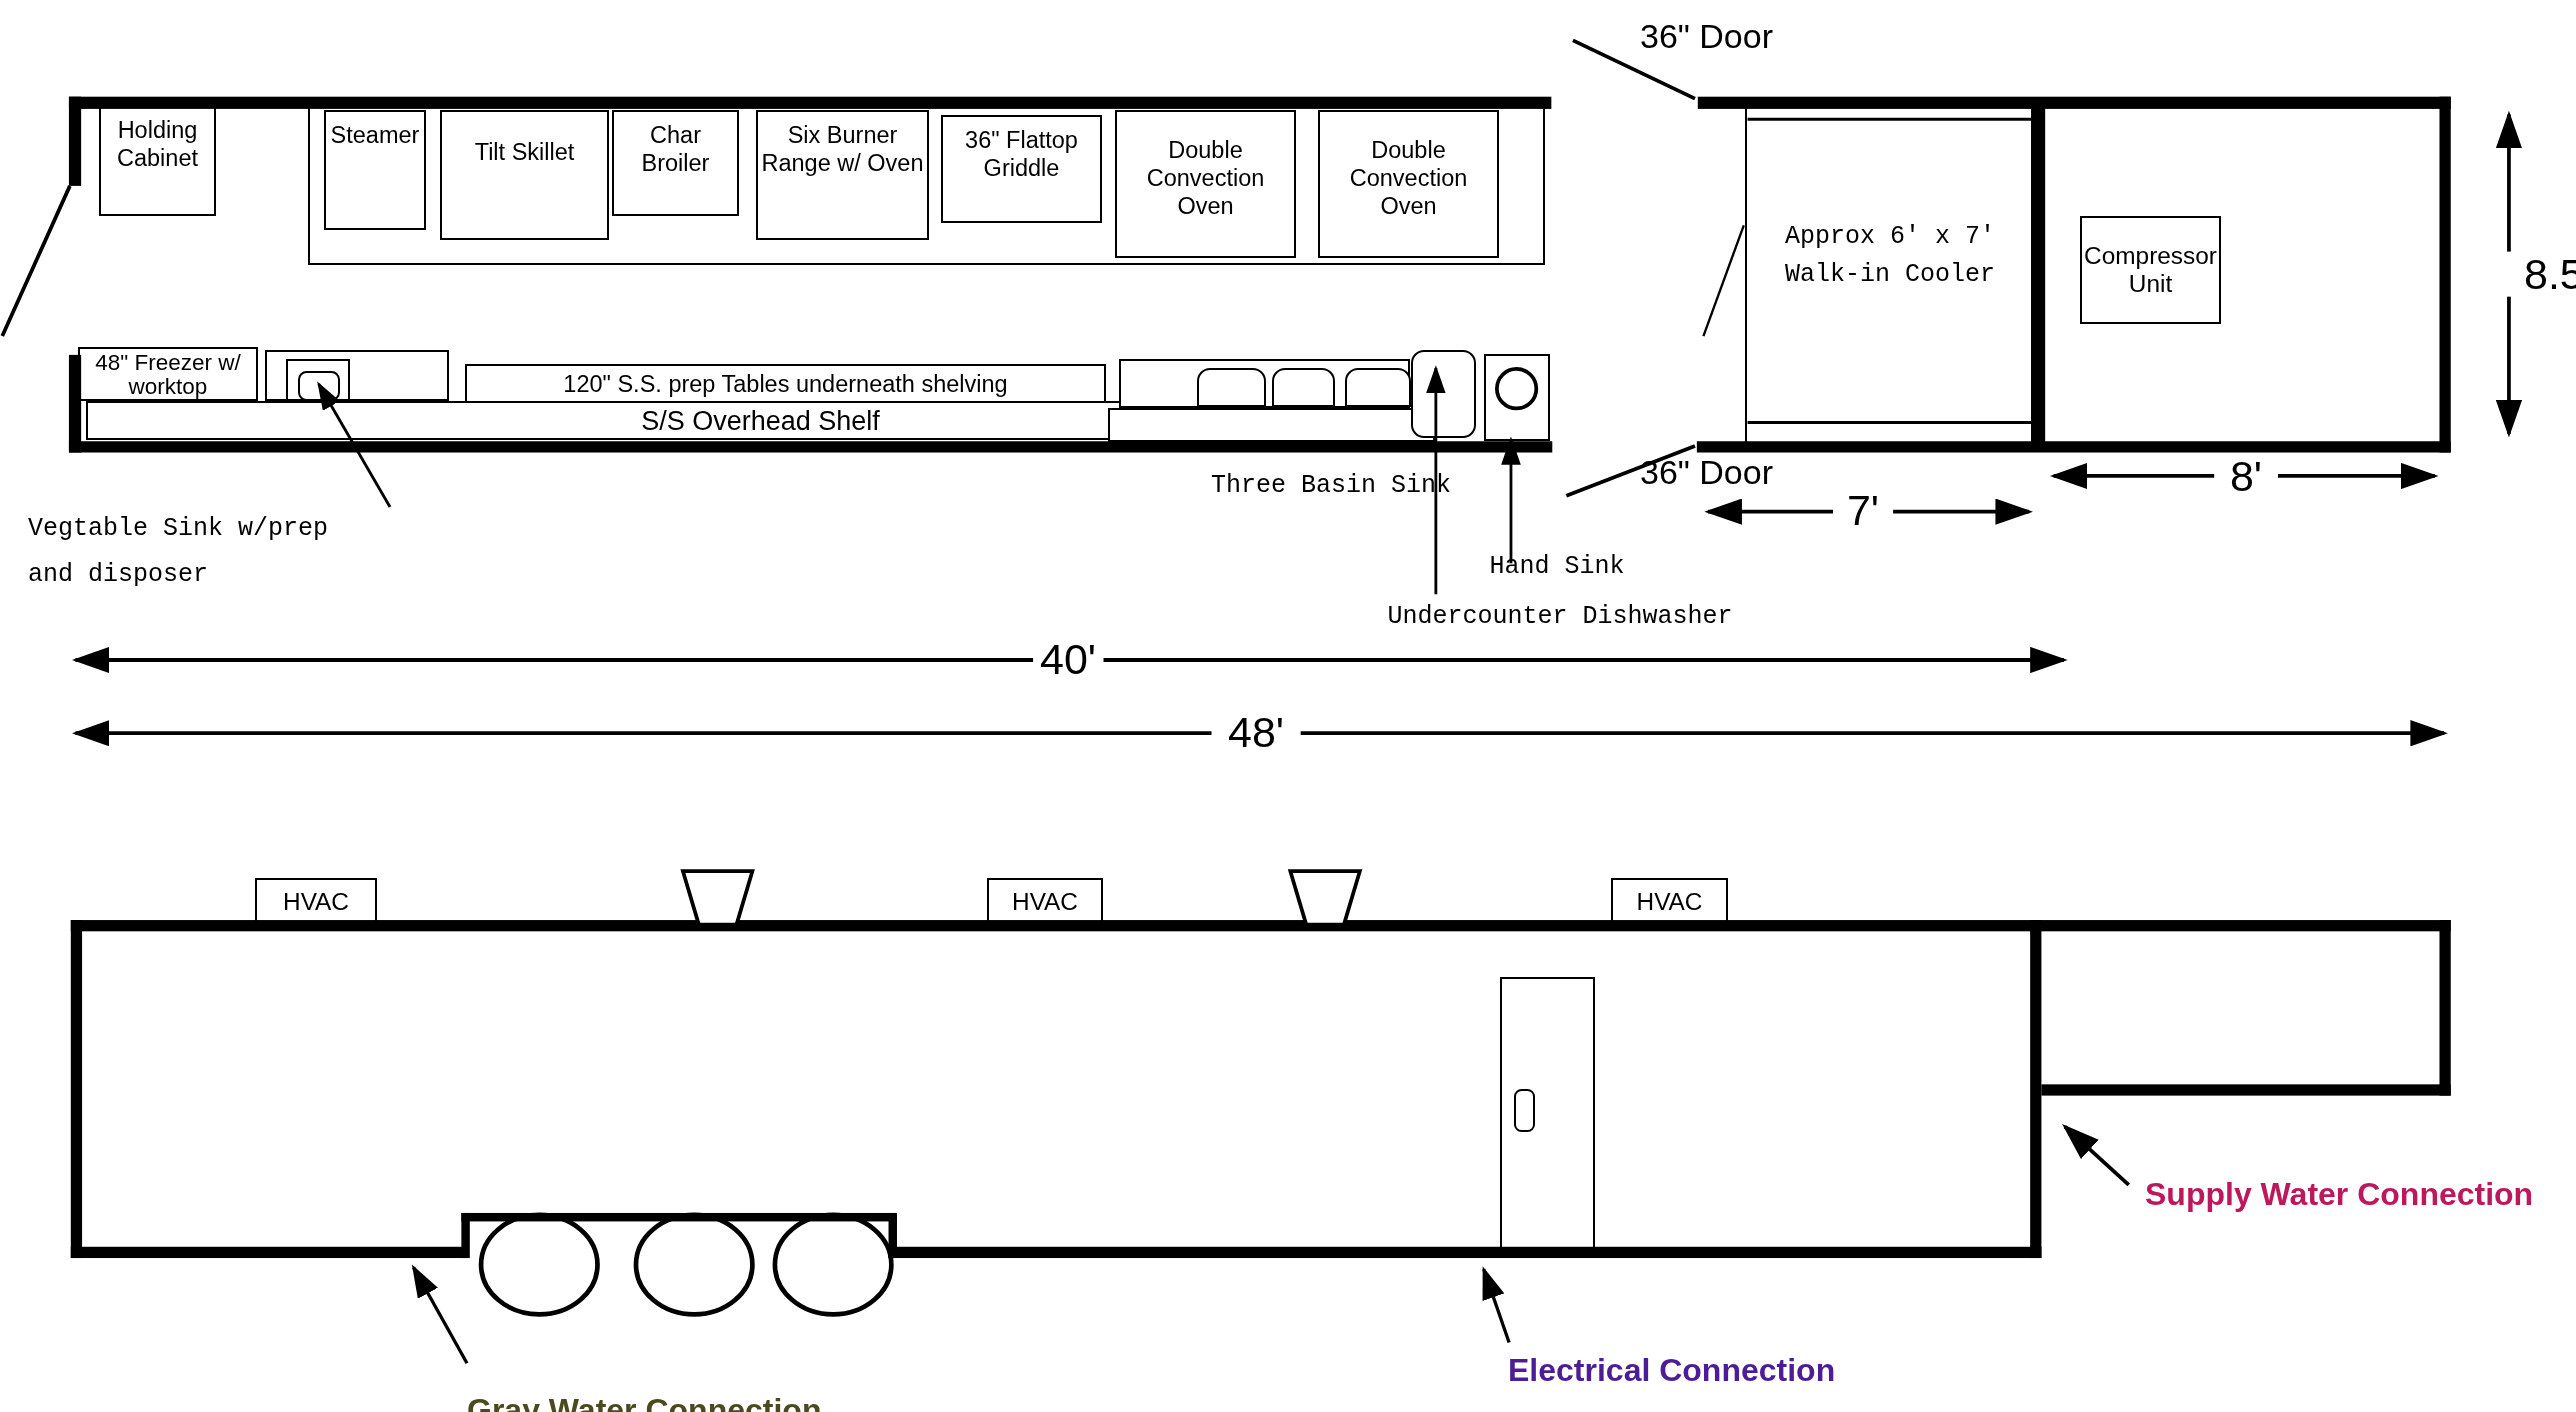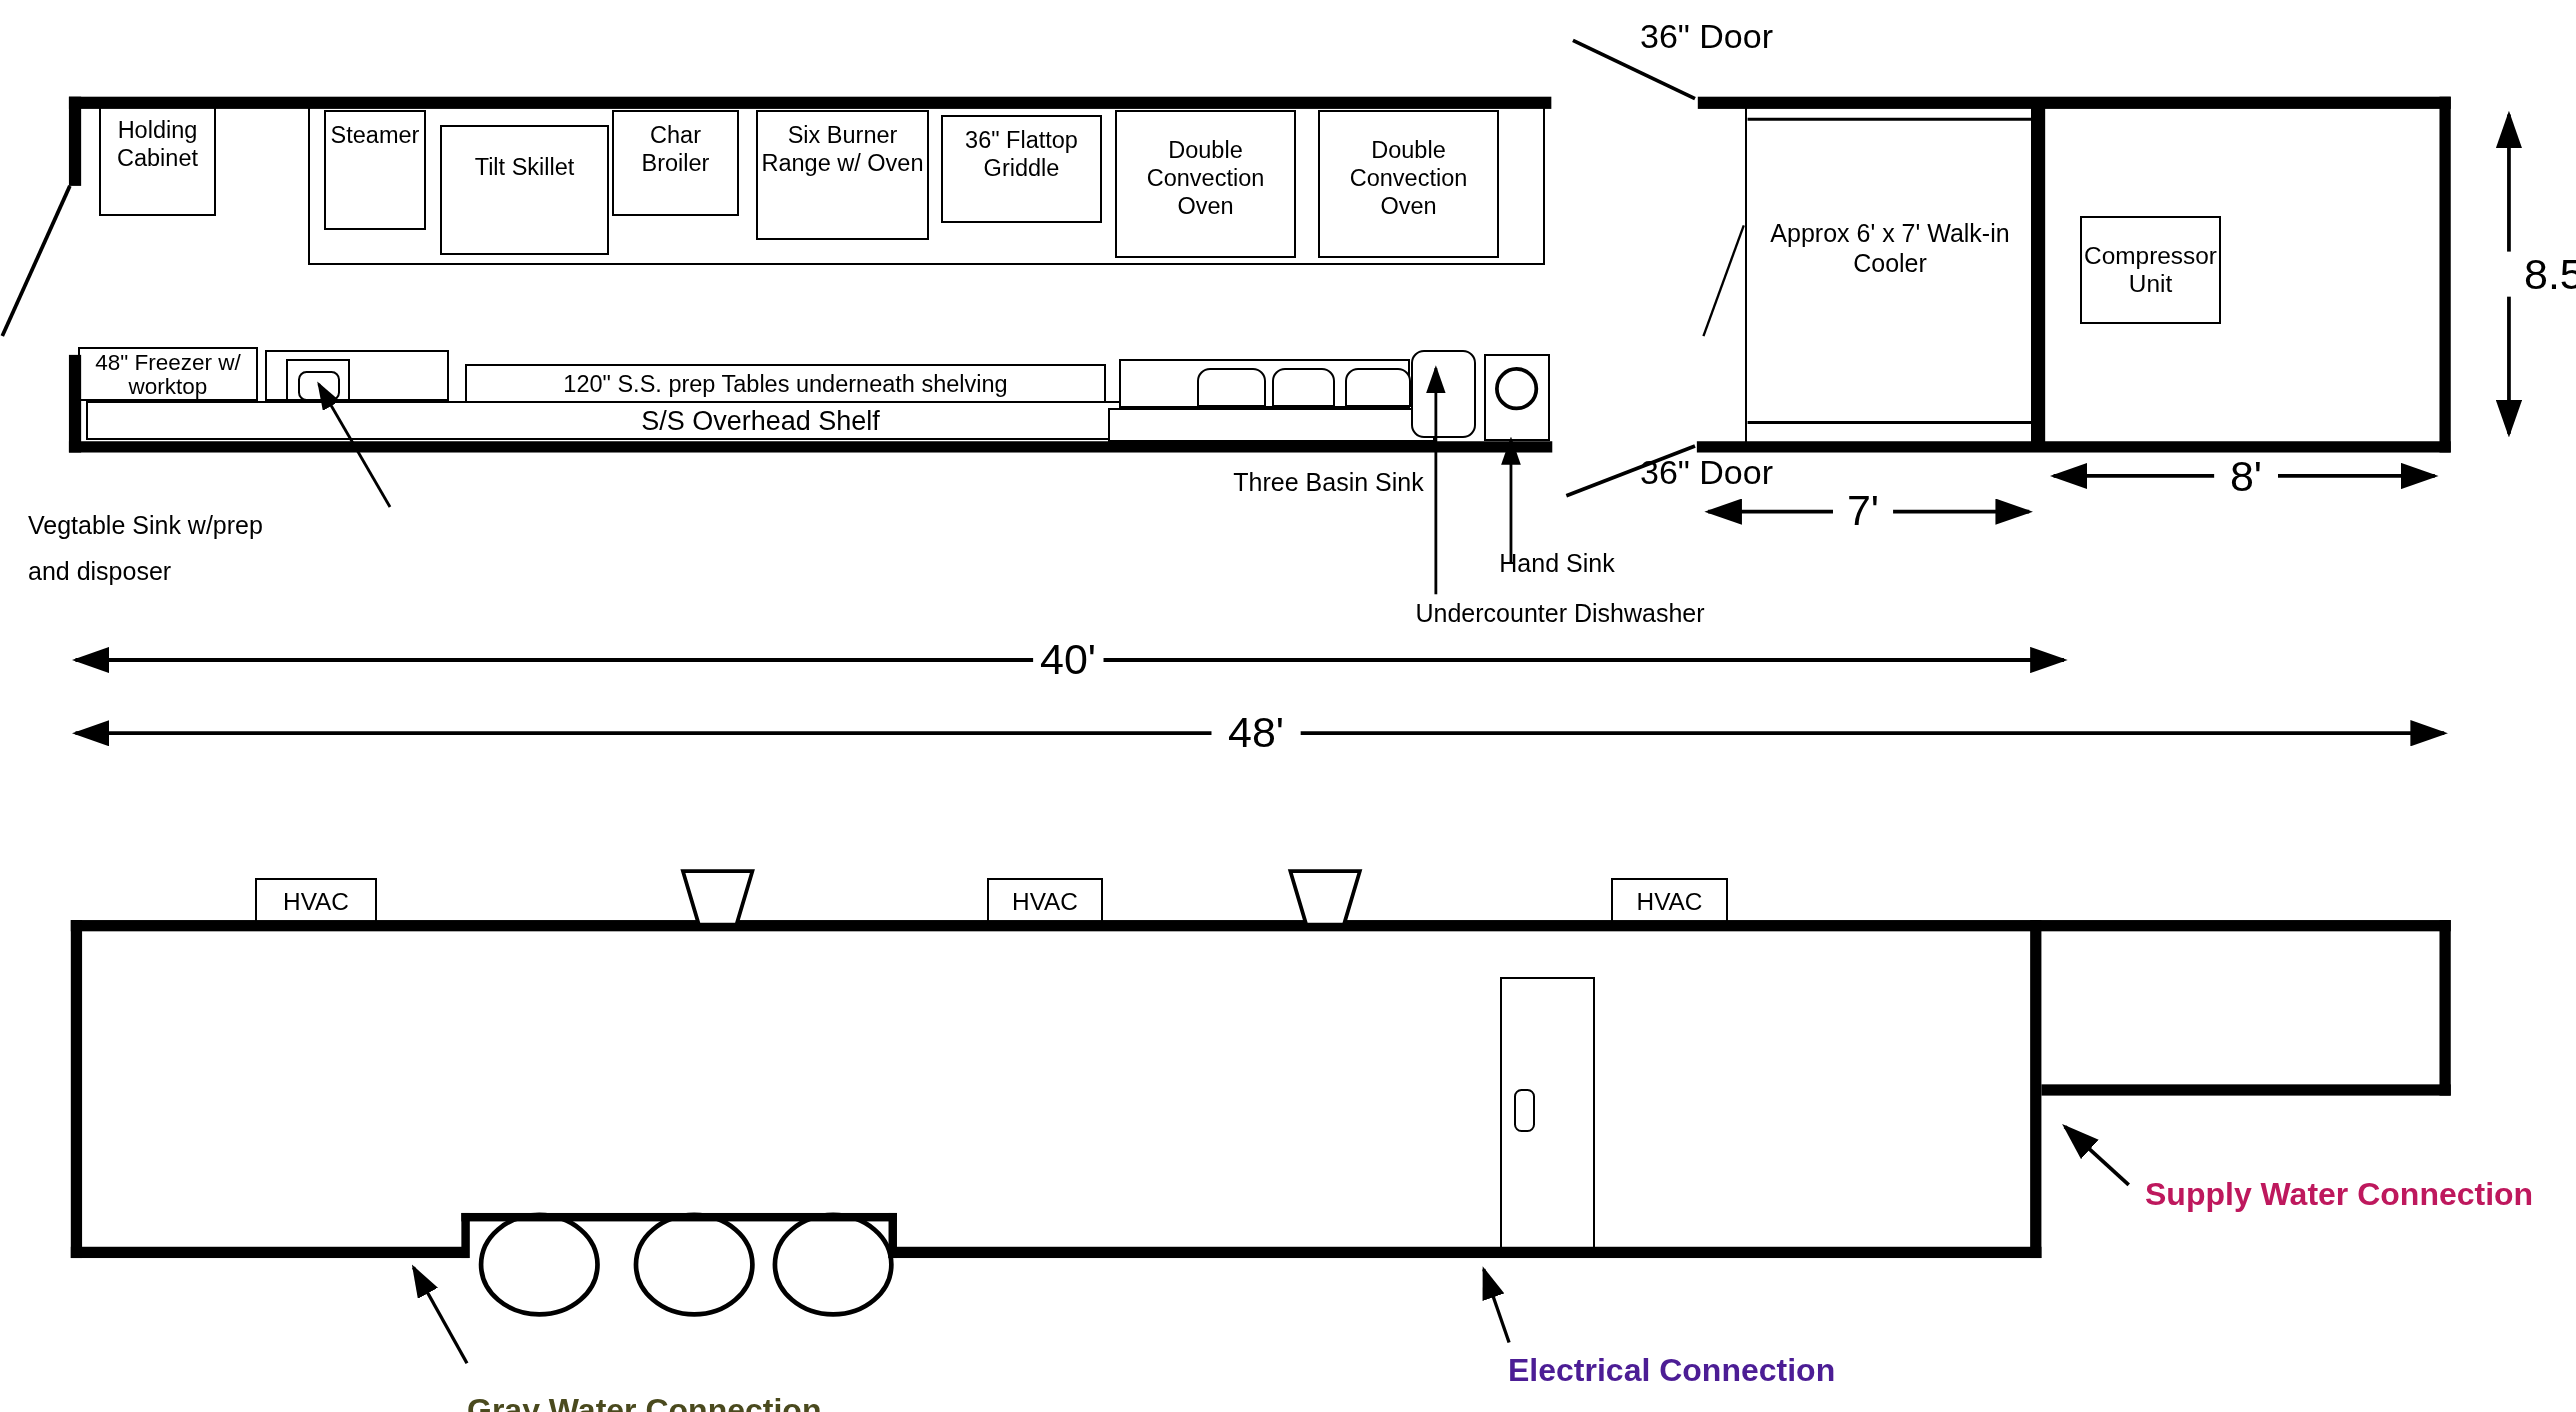--- a/index.html
+++ b/index.html
@@ -9,21 +9,21 @@
   }
   .box{
     position:absolute;background:#fff;border:2.8px solid #000;
     display:flex;justify-content:center;align-items:flex-start;
     text-align:center;font-size:23.5px;line-height:28px;padding-top:9.4px;
     box-sizing:border-box;
   }
   .box.vcenter{align-items:center;padding-top:0;}
   .plain{position:absolute;background:#fff;border:2.8px solid #000;box-sizing:border-box;}
   .rounded{border-radius:13px;}
-  .label{position:absolute;font-size:25px;line-height:30px;white-space:nowrap;}
+  .label{position:absolute;font-size:25px;line-height:38px;white-space:nowrap;font-family:Liberation Mono, monospace;}
   .label.center{text-align:center;white-space:normal;}
   .doorlabel{position:absolute;font-size:34px;text-align:center;white-space:nowrap;}
   .dim{position:absolute;font-size:43px;text-align:center;white-space:nowrap;}
   .conn{position:absolute;font-size:32px;font-weight:bold;white-space:nowrap;}
   .basin{position:absolute;background:#fff;border:2.8px solid #000;
     border-radius:13px 13px 0 0;box-sizing:border-box;}
   svg.overlay{position:absolute;left:0;top:0;pointer-events:none;}
 </style>
 </head>
 <body>
@@ -31,21 +31,21 @@
 <div id="canvas">
 
   <div class="plain" style="left:308px;top:105px;width:1237px;height:160px;"></div>
 
   <div class="box" style="left:99px;top:105px;width:117px;height:111px;">
     <span>Holding Cabinet</span>
   </div>
   <div class="box" style="left:324px;top:110px;width:102px;height:120px;">
     <span>Steamer</span>
   </div>
-  <div class="box" style="left:440px;top:125px;width:169px;height:130px;padding-top:26px;">
+  <div class="box" style="left:440px;top:110px;width:169px;height:130px;padding-top:26px;">
     <span>Tilt Skillet</span>
   </div>
   <div class="box" style="left:612px;top:110px;width:127px;height:106px;">
     <span>Char Broiler</span>
   </div>
   <div class="box" style="left:756px;top:110px;width:173px;height:130px;">
     <span>Six Burner Range w/ Oven</span>
   </div>
   <div class="box" style="left:941px;top:115px;width:161px;height:108px;">
     <span>36" Flattop Griddle</span>

